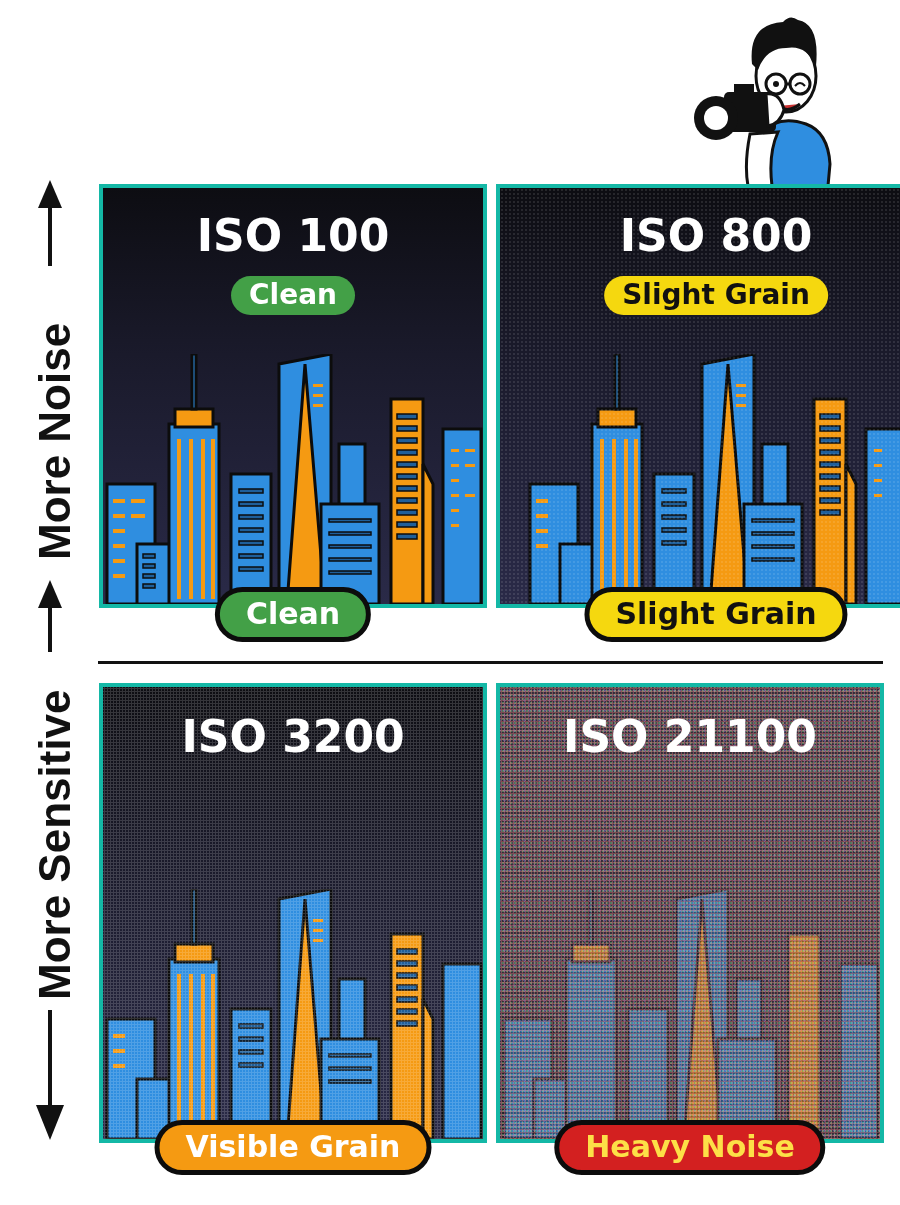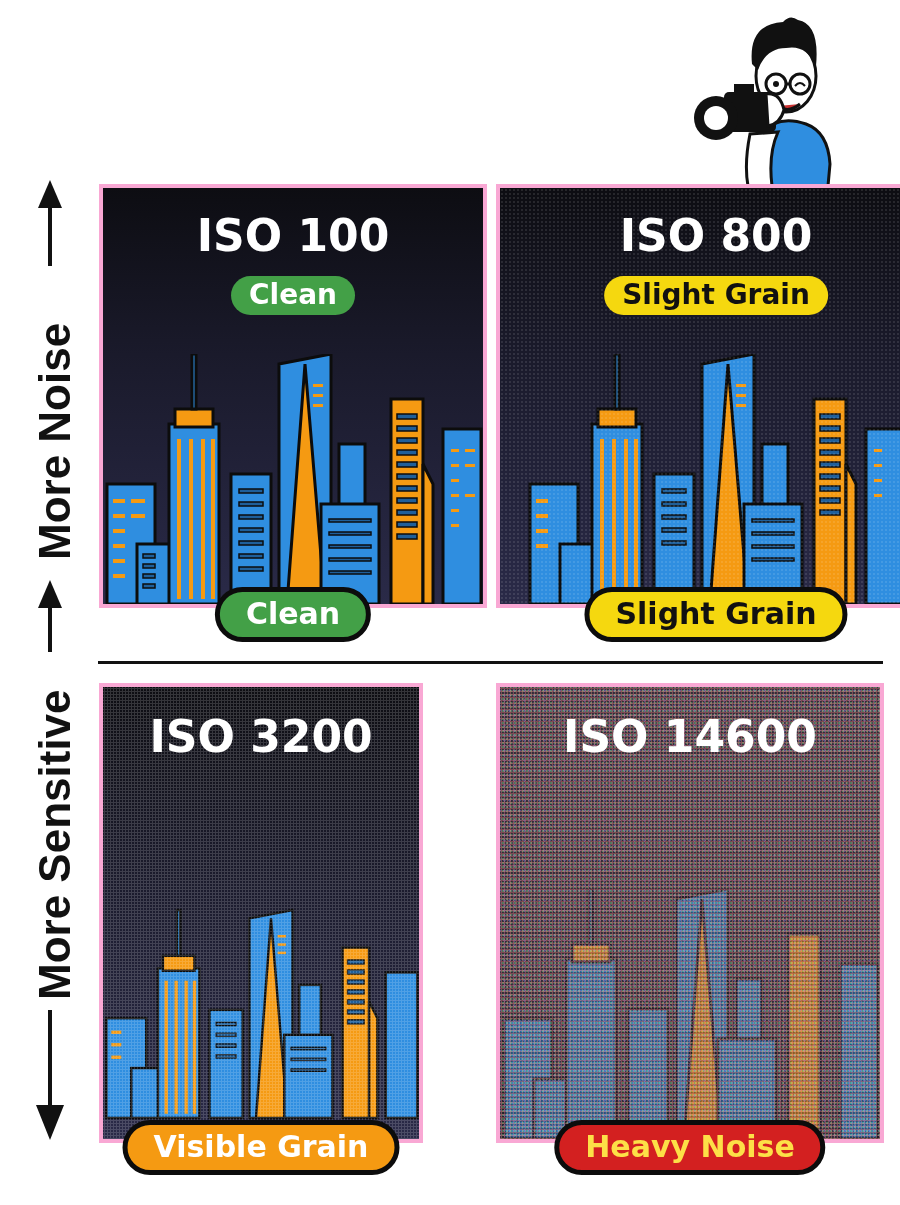--- a/index.html
+++ b/index.html
@@ -1,20 +1,20 @@
 <!DOCTYPE html>
 <html><head>
 <meta charset="utf-8">
 <style>
   html,body{margin:0;padding:0;background:#ffffff;}
   body{width:900px;height:1205px;position:relative;overflow:hidden;font-family:"DejaVu Sans","Liberation Sans",sans-serif;}
   .axis{position:absolute;left:0;top:180px;width:100px;height:970px;}
   .axis svg{position:absolute;left:0;top:0;}
   .axis-label{position:absolute;left:50px;top:0;white-space:nowrap;font-family:"Liberation Sans",sans-serif;font-weight:bold;font-size:44px;color:#111;transform-origin:0 0;}
-  .panel{position:absolute;border:4px solid #f9a8d4;box-sizing:border-box;overflow:visible;}
+  .panel{position:absolute;border:4px solid #14b8a6;box-sizing:border-box;overflow:visible;}
   .panel .bg{position:absolute;inset:0;overflow:hidden;}
   .panel .title{position:absolute;left:0;right:0;text-align:center;color:#fff;font-weight:bold;font-size:44px;letter-spacing:0px;}
   .pill-top{position:absolute;left:50%;transform:translateX(-50%);padding:2px 18px 4px;border-radius:24px;font-weight:bold;font-size:28px;white-space:nowrap;}
   .pill-bottom{position:absolute;left:50%;transform:translateX(-50%);padding:4px 26px 6px;border-radius:34px;border:5px solid #0c0c0c;font-weight:bold;font-size:30px;white-space:nowrap;z-index:5;}
   .divider{position:absolute;left:98px;width:785px;top:661px;height:3px;background:#111;}
   .city{position:absolute;left:0;bottom:0;width:100%;}
   .mascot{position:absolute;left:688px;top:14px;width:160px;height:172px;}
 </style>
 </head>
 <body>
@@ -192,21 +192,21 @@
     </svg>
     <div style="position:absolute;inset:0;background-image:radial-gradient(rgba(255,255,255,0.10) 1px,transparent 1px);background-size:4px 4px;"></div>
   </div>
   <div class="title" style="top:22px;">ISO 800</div>
   <div class="pill-top" style="top:88px;background:#f5d80f;color:#111;">Slight Grain</div>
   <div class="pill-bottom" style="bottom:-38px;background:#f5d80f;color:#111;">Slight Grain</div>
 </div>
 
 <div class="divider"></div>
 
-<div class="panel" style="left:99px;top:683px;width:324px;height:460px;">
+<div class="panel" style="left:99px;top:683px;width:388px;height:460px;">
   <div class="bg" style="background:linear-gradient(#0d0d12 0%,#1a1a2b 40%,#2a2a48 100%);">
     <svg class="city" viewBox="0 0 380 250" height="250">
       <g stroke="#0c0c0c" stroke-width="3">
         <rect x="4" y="130" width="48" height="120" fill="#2f8ee0"></rect>
         <rect x="34" y="190" width="46" height="60" fill="#2f8ee0"></rect>
         <rect x="66" y="70" width="50" height="180" fill="#2f8ee0"></rect>
         <rect x="72" y="55" width="38" height="18" fill="#f59a12"></rect>
         <rect x="89" y="0" width="4" height="55" fill="#2f8ee0"></rect>
         <rect x="128" y="120" width="40" height="130" fill="#2f8ee0"></rect>
         <polygon points="176,10 228,0 228,250 176,250" fill="#2f8ee0"></polygon>
@@ -271,15 +271,15 @@
       </g>
     </svg>
     <div style="position:absolute;inset:0;background-image:
       radial-gradient(rgba(255,120,120,0.35) 1px,transparent 1.3px),
       radial-gradient(rgba(120,255,140,0.30) 1px,transparent 1.3px),
       radial-gradient(rgba(140,140,255,0.35) 1px,transparent 1.3px),
       radial-gradient(rgba(0,0,0,0.35) 1px,transparent 1.3px);
       background-size:3px 3px,4px 4px,5px 5px,3px 4px;
       background-position:0 0,1px 2px,2px 1px,1px 0;"></div>
   </div>
-  <div class="title" style="top:24px;">ISO 14600</div>
+  <div class="title" style="top:24px;">ISO 21100</div>
   <div class="pill-bottom" style="bottom:-36px;background:#d32020;color:#fde047;">Heavy Noise</div>
 </div>
 
 </body></html>

